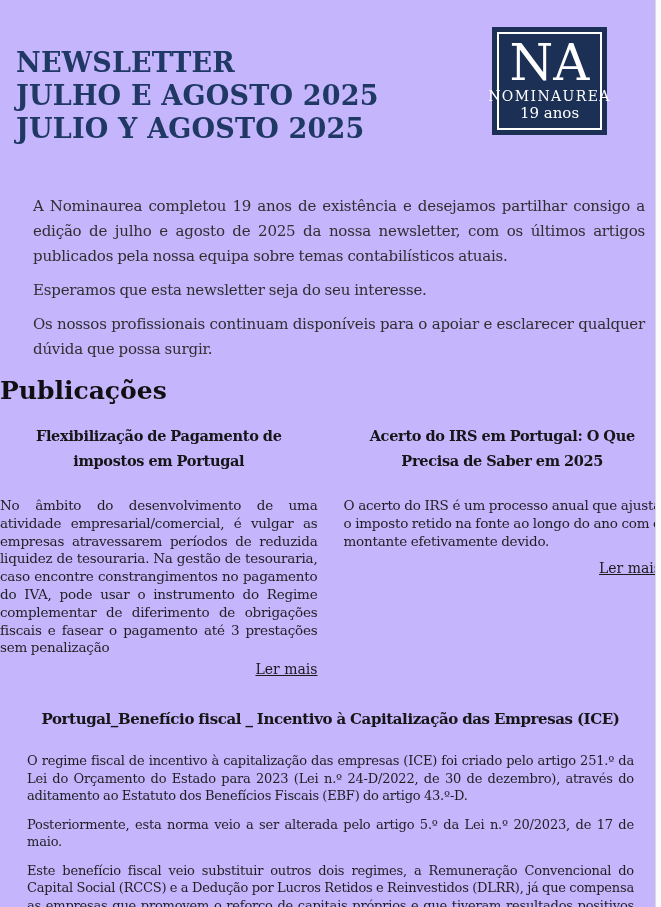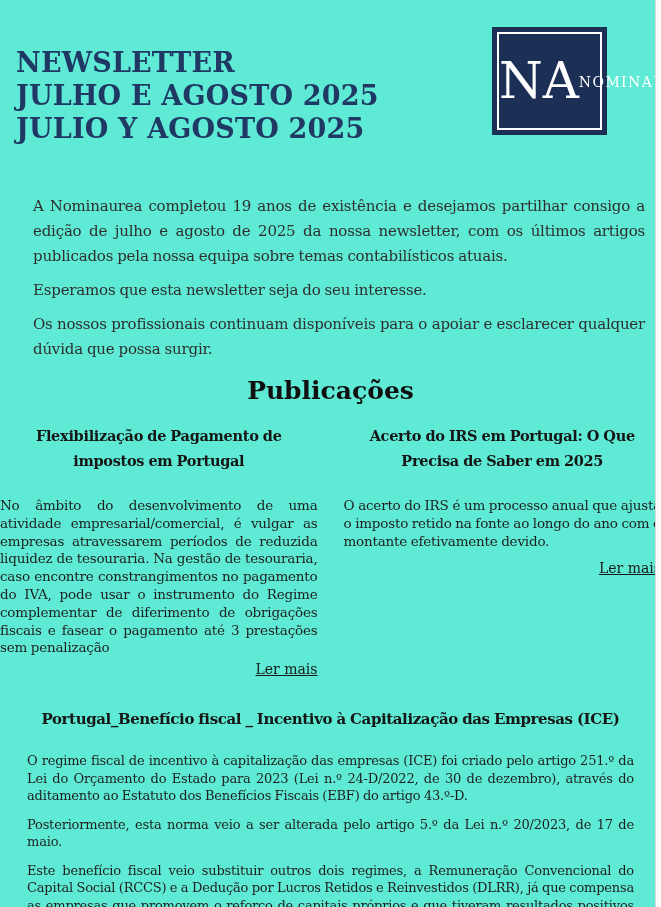--- a/index.html
+++ b/index.html
@@ -2,58 +2,58 @@
 <html><head>
 <meta charset="utf-8">
 <style>
   html, body { margin: 0; padding: 0; }
   body {
     width: 661px; height: 907px; overflow: hidden;
     background: #ffffff;
     font-family: "DejaVu Serif", serif;
     -webkit-font-smoothing: antialiased;
   }
-  .page { position: relative; width: 661px; height: 907px; background: #5eead4; }
+  .page { position: relative; width: 661px; height: 907px; background: #c4b5fd; }
 
   
   .edge-strip {
     position: absolute; top: 0; right: 0; width: 5px; height: 907px;
     background: #fbfbfb; border-left: 1px solid #d9d9d9;
   }
 
   
   header { position: relative; padding: 46px 16px 0 16px; height: 112px; }
   .title-line {
     color: #1f3864; font-weight: bold; font-size: 27px; line-height: 33px;
     letter-spacing: 0.2px;
   }
   .logo {
     position: absolute; top: 27px; right: 54px; width: 115px; height: 108px;
     background: #1c2f55; padding: 5px; box-sizing: border-box;
   }
   .logo-inner {
     width: 100%; height: 100%; border: 2px solid #ffffff; box-sizing: border-box;
-    display: flex; flex-direction: row; align-items: center; 
+    display: flex; flex-direction: column; align-items: center; justify-content: center;
     color: #ffffff;
   }
   .logo-na { font-size: 50px; line-height: 46px; letter-spacing: 0px; }
   .logo-name { font-size: 14px; letter-spacing: 1.4px; margin-top: 2px; white-space: nowrap; }
   .logo-years { font-size: 15px; margin-top: 0px; }
 
   
   .intro { padding: 0 16px; margin-top: 36px; color: #2f2f2f; margin-left: 17px; }
   .intro p {
     margin: 0 0 9px 0; font-size: 15px; line-height: 25px;
     letter-spacing: -0.2px; word-spacing: -0.5px;
   }
   .justify { text-align: justify; }
 
   
   .section-title {
-    text-align: center; font-size: 25px; color: #101010;
+    font-size: 25px; color: #101010;
     font-weight: bold; margin: 14px 0 16px 0;
   }
   .row { display: flex; gap: 26px; padding: 0 0; margin-top: 18px; }
   .col { flex: 1 1 0; min-width: 0; }
   .art-title {
     font-weight: bold; font-size: 14.5px; line-height: 25px; text-align: center;
     color: #161616; margin: 0; letter-spacing: -0.3px; word-spacing: -0.5px;
   }
   .col .art-body {
     margin: 24px 0 0 0; font-size: 13.5px; line-height: 17.8px; text-align: justify;

